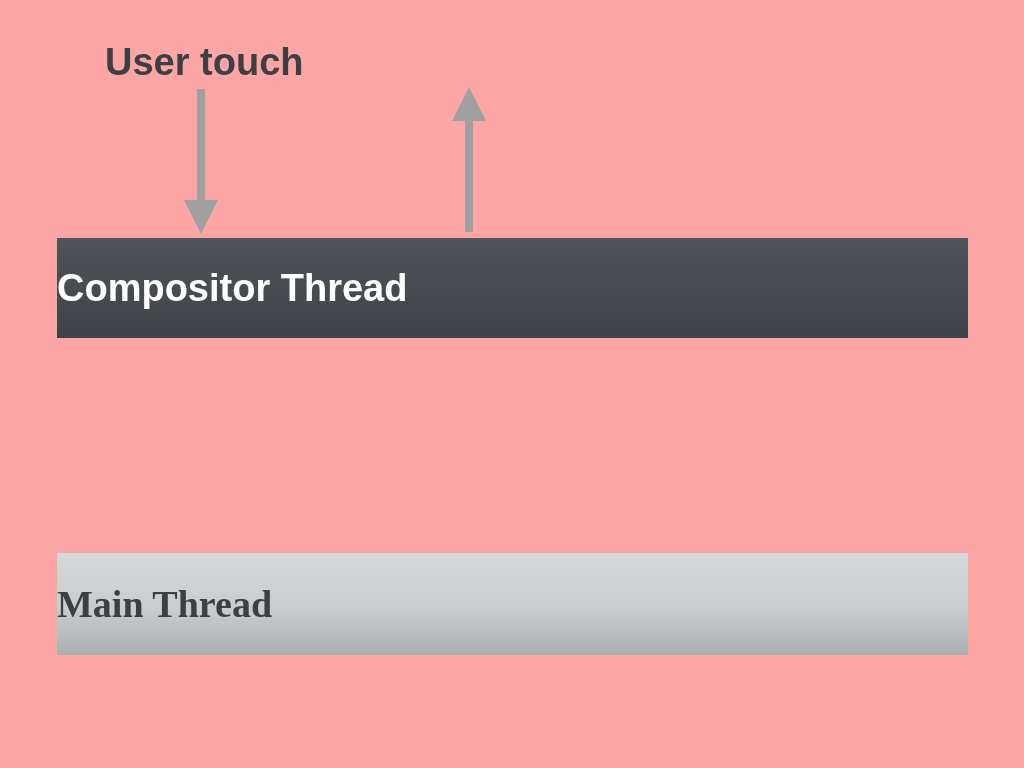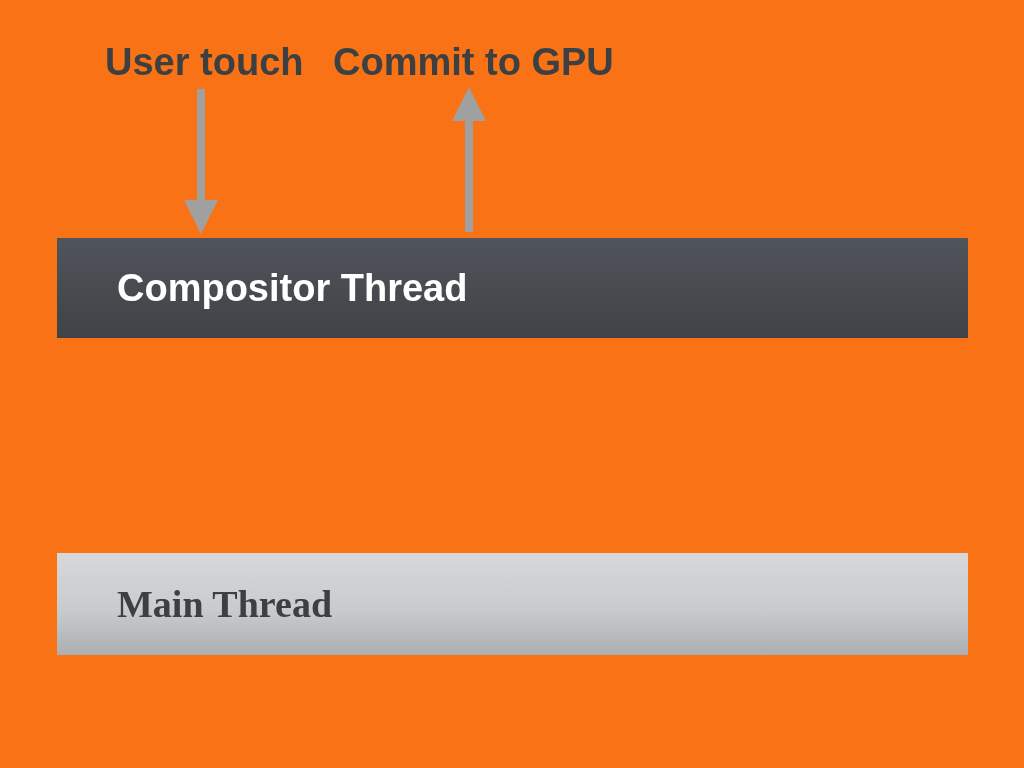--- a/index.html
+++ b/index.html
@@ -4,21 +4,21 @@
 <style>
   html, body {
     margin: 0;
     padding: 0;
     background: #ffffff;
   }
   .canvas {
     position: relative;
     width: 1024px;
     height: 768px;
-    background: #f97316;
+    background: #fca5a5;
     overflow: hidden;
     font-family: "Liberation Sans", "DejaVu Sans", sans-serif;
   }
   .top-label {
     position: absolute;
     top: 41px;
     font-size: 38px;
     font-weight: bold;
     color: #3c4043;
     letter-spacing: 0px;
@@ -39,21 +39,20 @@
   .thread-bar {
     position: absolute;
     left: 57px;
     width: 911px;
     display: flex;
     align-items: center;
   }
   .thread-bar .bar-label {
     font-size: 38px;
     font-weight: bold;
-    padding-left: 60px;
     white-space: nowrap;
   }
   #compositor-bar {
     top: 238px;
     height: 100px;
     background: linear-gradient(to bottom, #50545b 0%, #474b50 55%, #3f4246 100%);
   }
   #compositor-bar .bar-label { color: #ffffff; }
   #main-bar {
     top: 553px;
@@ -63,21 +62,20 @@
   }
   #main-bar .bar-label { color: #3c4043; }
 </style>
 </head>
 <body>
 
 <div class="canvas">
 
   <span id="label-user-touch" class="top-label">User touch</span>
 
-  <span id="label-commit-gpu" class="top-label">Commit to GPU</span>
 
   <div id="arrow-down" class="arrow">
     <svg width="36" height="145" viewBox="0 0 36 145" aria-hidden="true">
       <rect x="14" y="0" width="8" height="113" fill="#a0a0a0"></rect>
       <polygon points="1,111 35,111 18,145" fill="#a0a0a0"></polygon>
     </svg>
   </div>
 
   <div id="arrow-up" class="arrow">
     <svg width="36" height="145" viewBox="0 0 36 145" aria-hidden="true">

